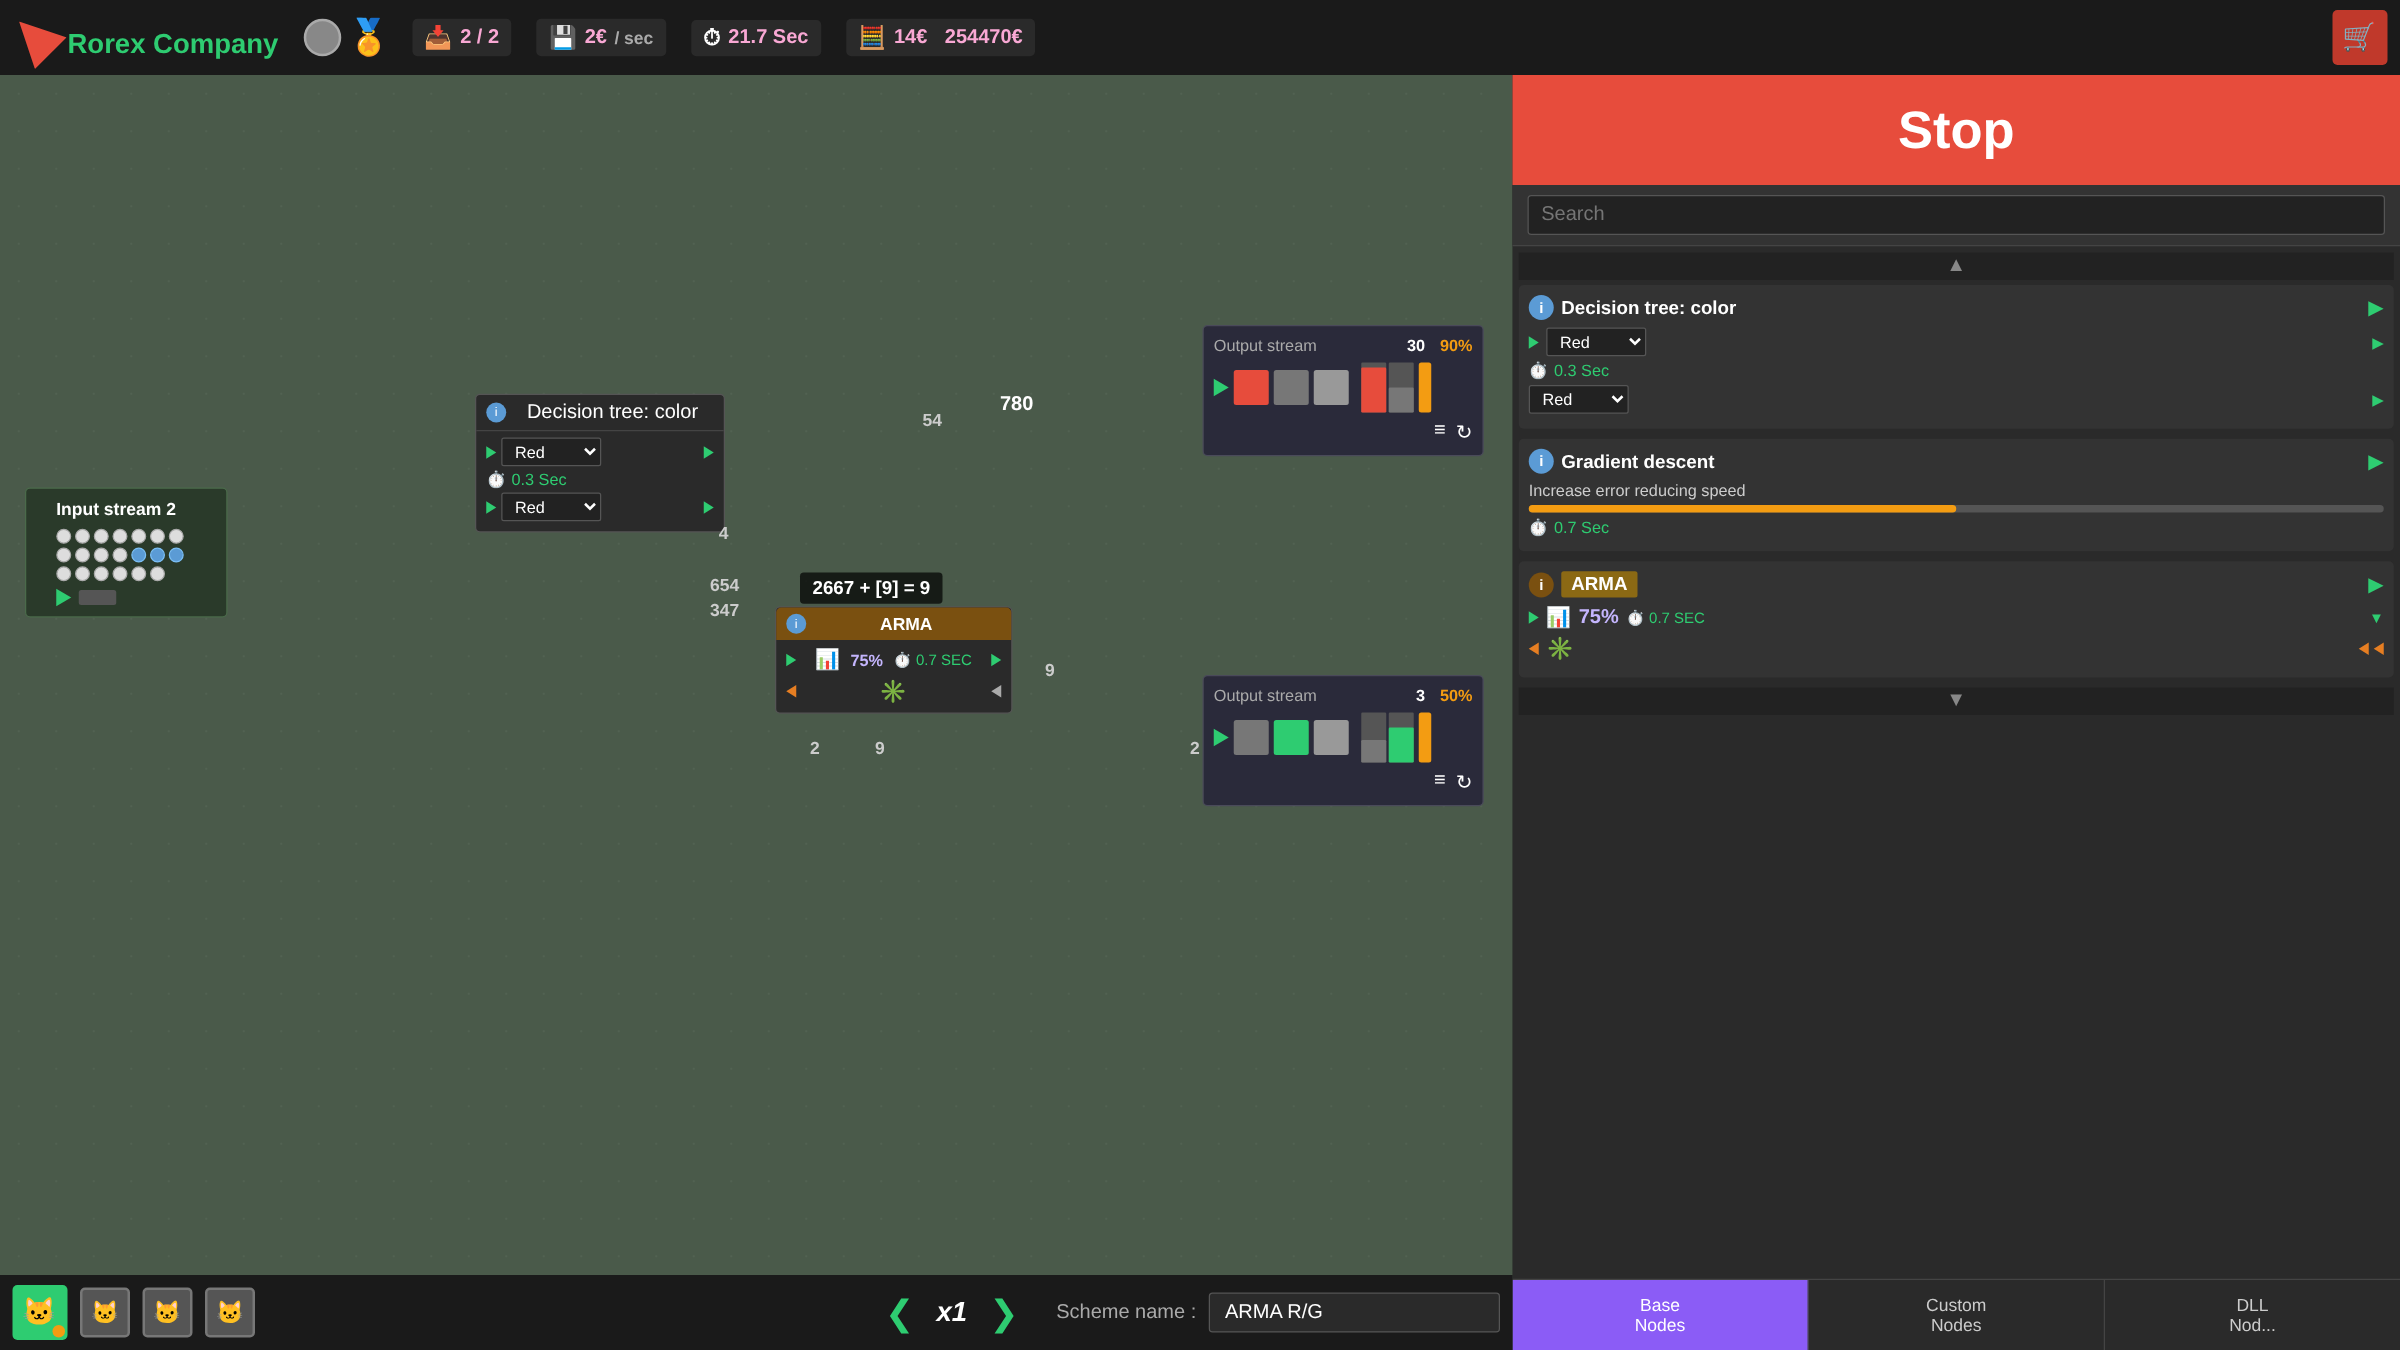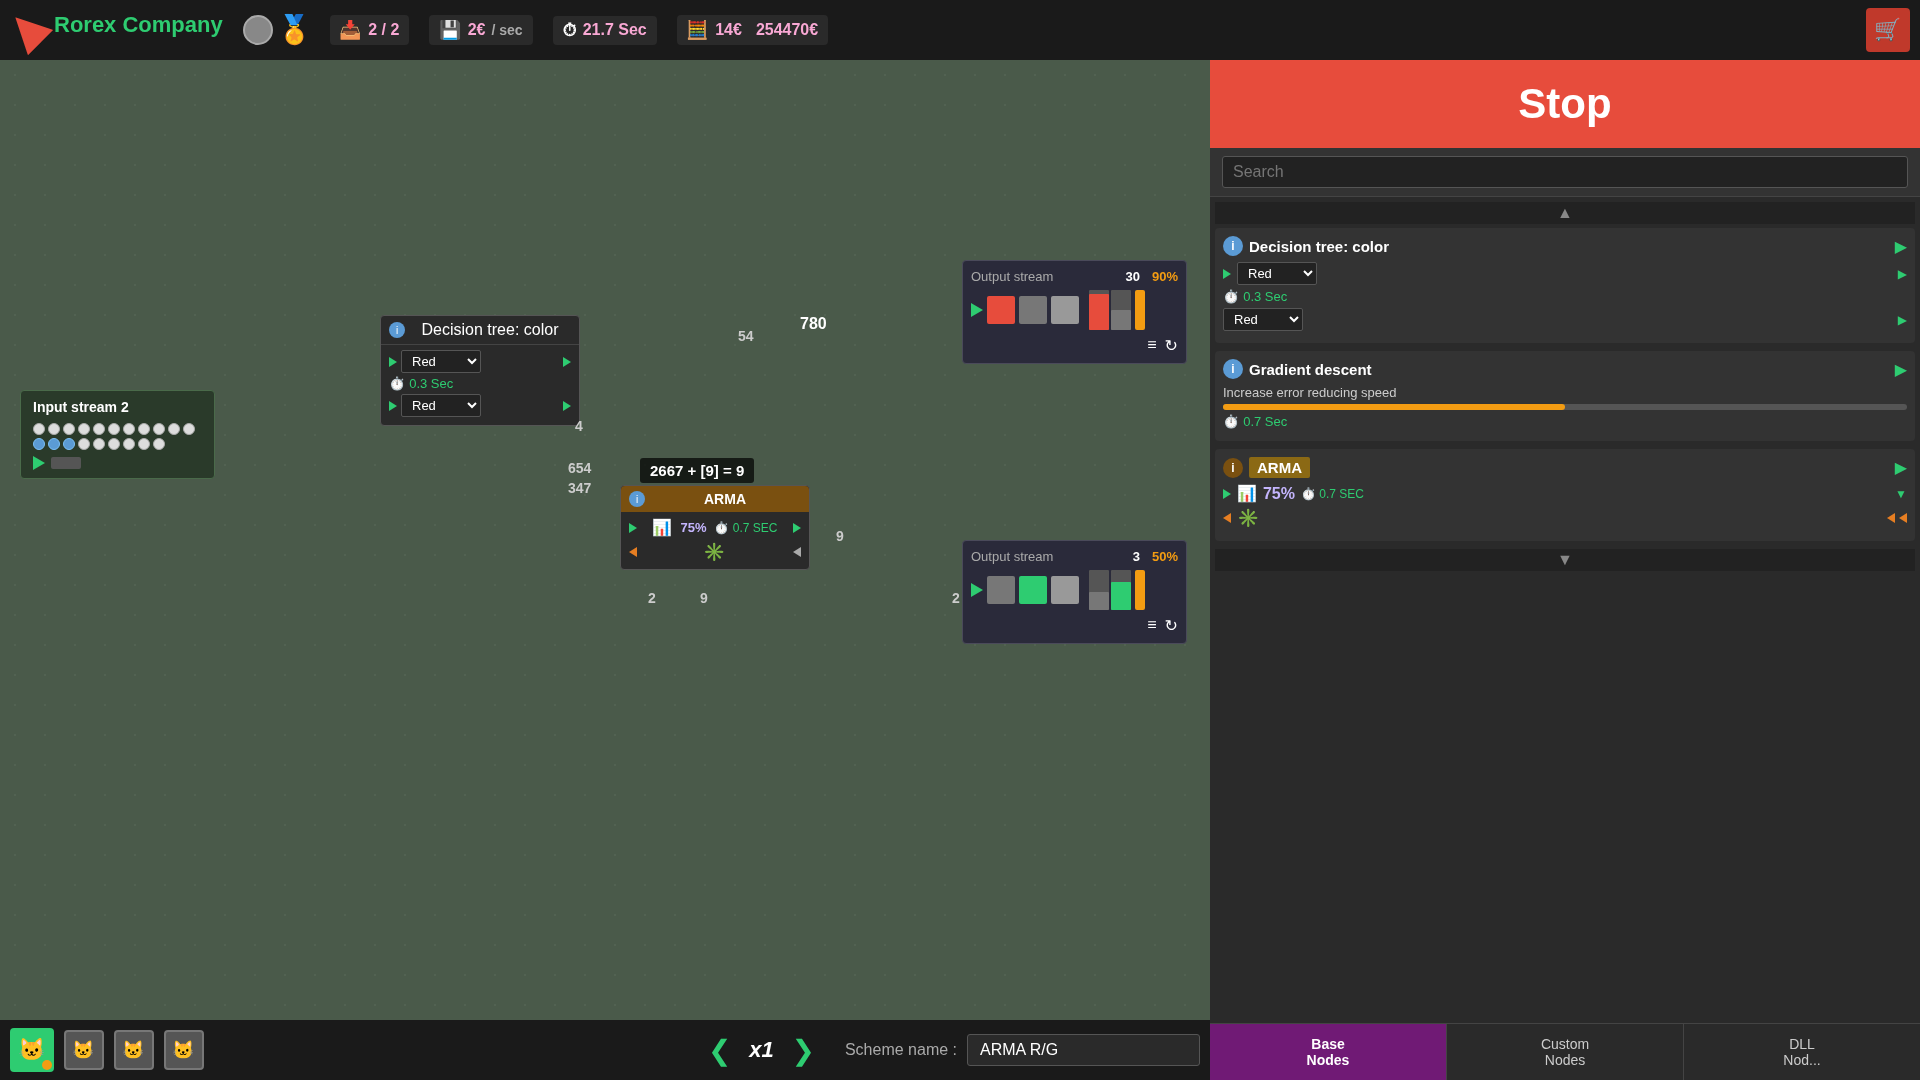--- a/index.html
+++ b/index.html
@@ -20,21 +20,21 @@
       height: 60px;
       background: #1a1a1a;
       display: flex;
       align-items: center;
       padding: 0 10px;
       z-index: 100;
       gap: 20px;
     }
     .topbar-logo {
       display: flex;
-      align-items: flex-start;
+      align-items: flex-end;
       gap: 8px;
     }
     .logo-arrow {
       width: 36px; height: 36px;
       background: #e74c3c;
       clip-path: polygon(0 100%, 50% 0, 100% 100%);
       transform: rotate(-45deg);
     }
     .company-name {
       color: #2ecc71;
@@ -323,23 +323,23 @@
       padding: 12px;
       text-align: center;
       background: #2a2a2a;
       color: #ccc;
       font-size: 14px;
       cursor: pointer;
       border-right: 1px solid #444;
     }
     .sidebar-tab:last-child { border-right: none; }
     .sidebar-tab.active {
-      background: #701a75;
-      color: #fff;
-      font-weight: bold;
+      background: #8b5cf6;
+      color: #fff;
+      font-weight: normal;
     }
     .canvas-node-title {
       flex: 1;
       text-align: center;
     }
     .node-badge-blue {
       background: #5b9bd5;
       border-radius: 50%;
       width: 16px; height: 16px;
       font-size: 10px;
@@ -347,24 +347,24 @@
       align-items: center;
       justify-content: center;
     }
 
     
     .input-stream-node {
       position: absolute;
       background: #2a3a2a;
       border: 1px solid #4a6a4a;
       border-radius: 4px;
-      padding: 8px 12px;
+      padding: 8px 24px;
       left: 20px;
       top: 330px;
-      width: 195px;
+      width: 162px;
     }
     .input-stream-title {
       font-size: 14px;
       font-weight: bold;
       color: #fff;
       margin-bottom: 8px;
     }
     .dots-row {
       display: flex;
       flex-wrap: wrap;

